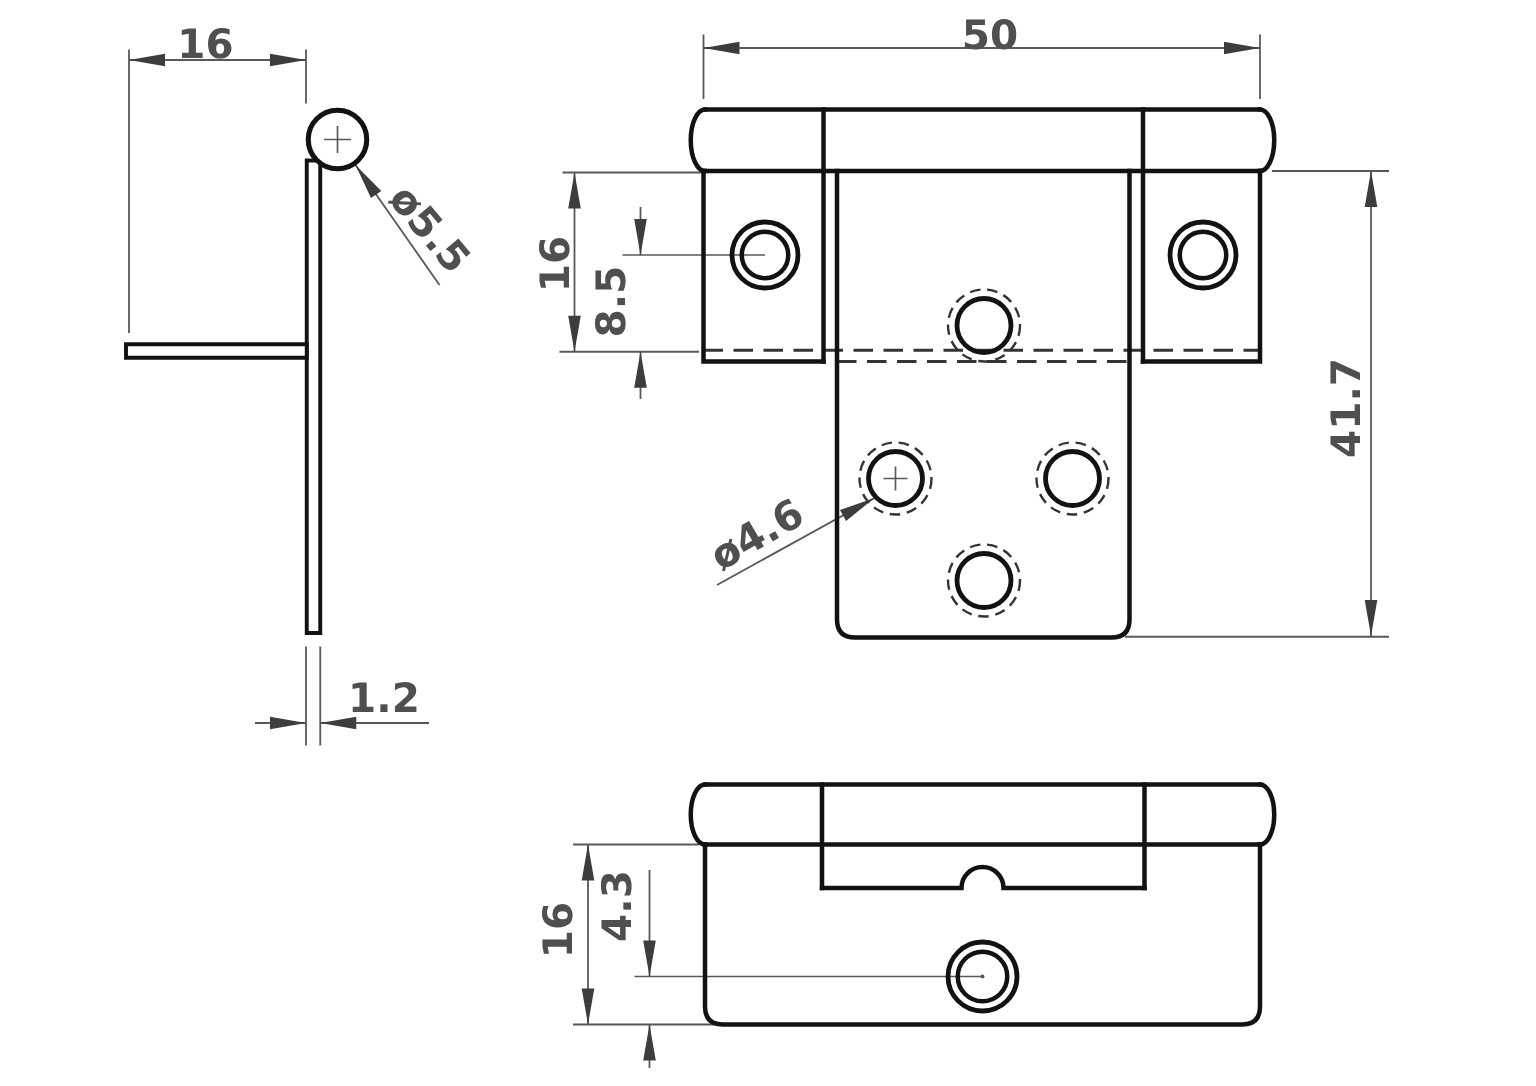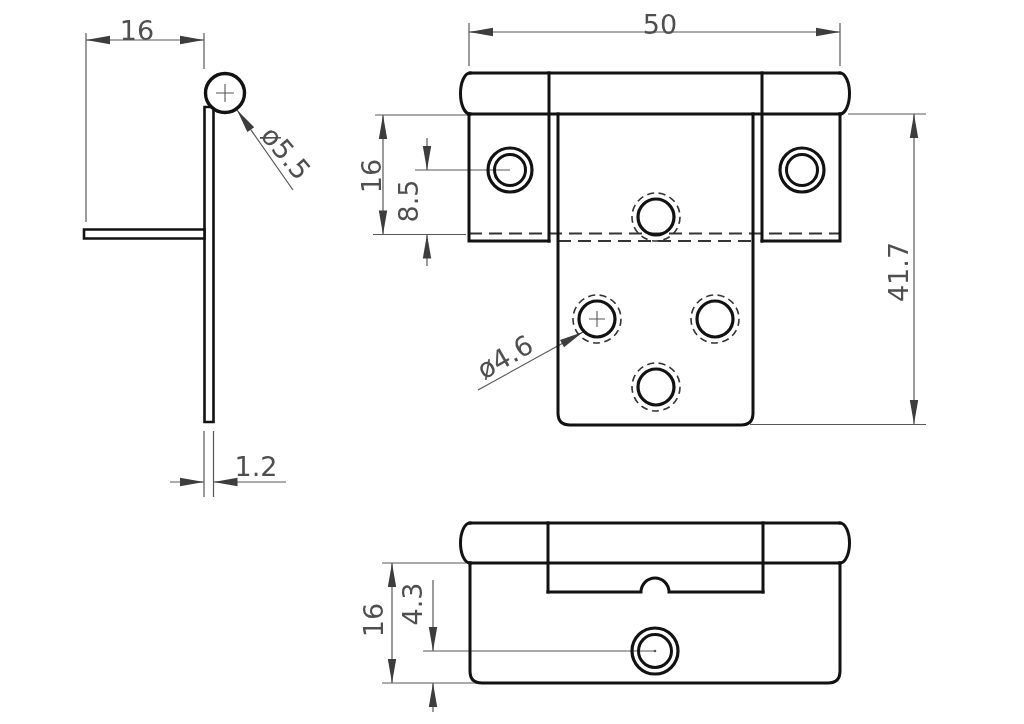--- a/index.html
+++ b/index.html
@@ -1,16 +1,16 @@
 <!DOCTYPE html>
 <html><head>
 <meta charset="utf-8">
 <style>
   html,body{margin:0;padding:0;background:#ffffff;}
-  .stage{width:1024px;height:724px;background:#ffffff;position:relative;overflow:hidden;}
+  .stage{width:1024px;height:724px;background:#ffffff;position:relative;overflow:hidden;font-weight:bold;}
   svg{display:block;}
   .obj{stroke:#121212;stroke-width:3;fill:none;stroke-linecap:square;}
   .obj-thin{stroke:#121212;stroke-width:2.6;fill:none;}
   .hid{stroke:#343434;stroke-width:2;fill:none;stroke-dasharray:13 7;}
   .hole-solid{stroke:#121212;stroke-width:3.2;fill:none;}
   .hole-inner{stroke:#121212;stroke-width:3;fill:none;}
   .hole-dash{stroke:#343434;stroke-width:1.6;fill:none;stroke-dasharray:7 4.5;}
   .dim{stroke:#585858;stroke-width:1.2;fill:none;stroke-linecap:butt;}
   .ctr{stroke:#585858;stroke-width:1.1;fill:none;}
   .ah{fill:#3d3d3d;stroke:none;}

